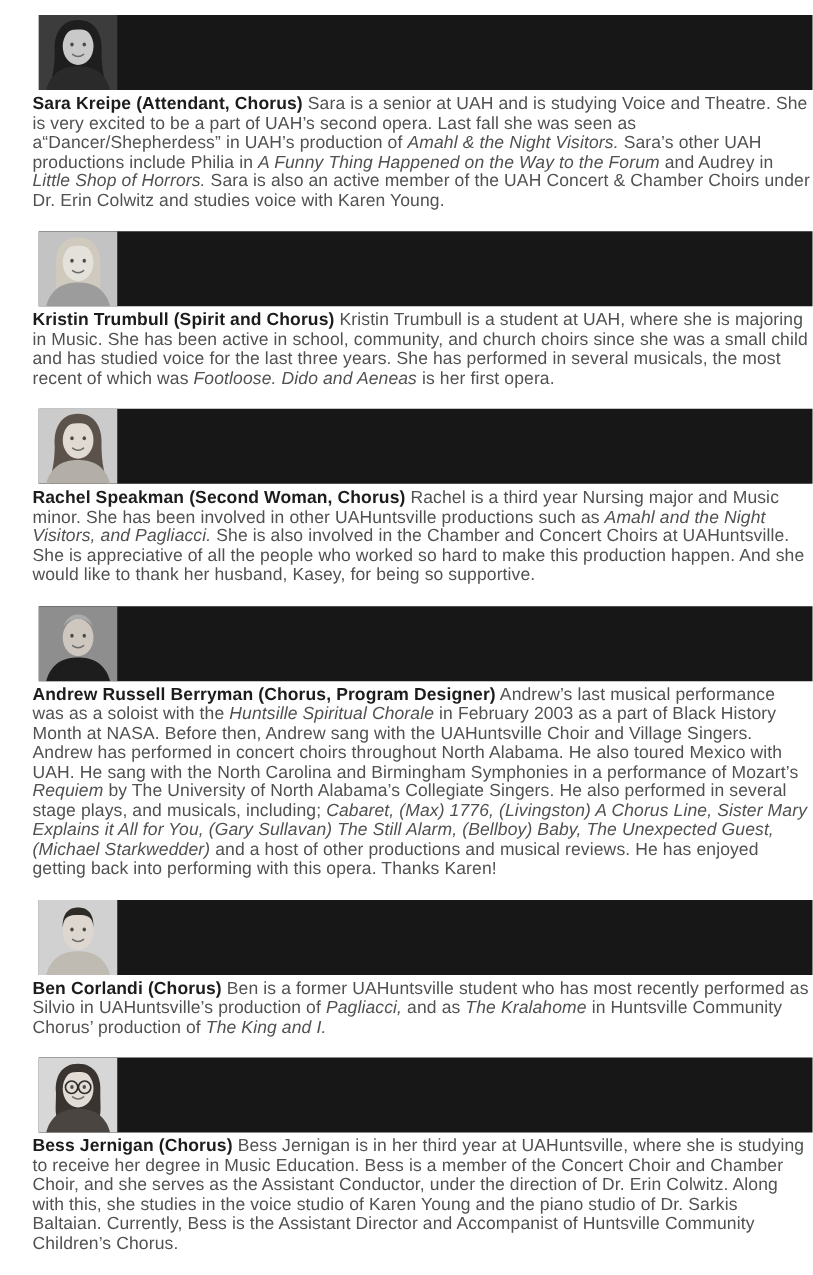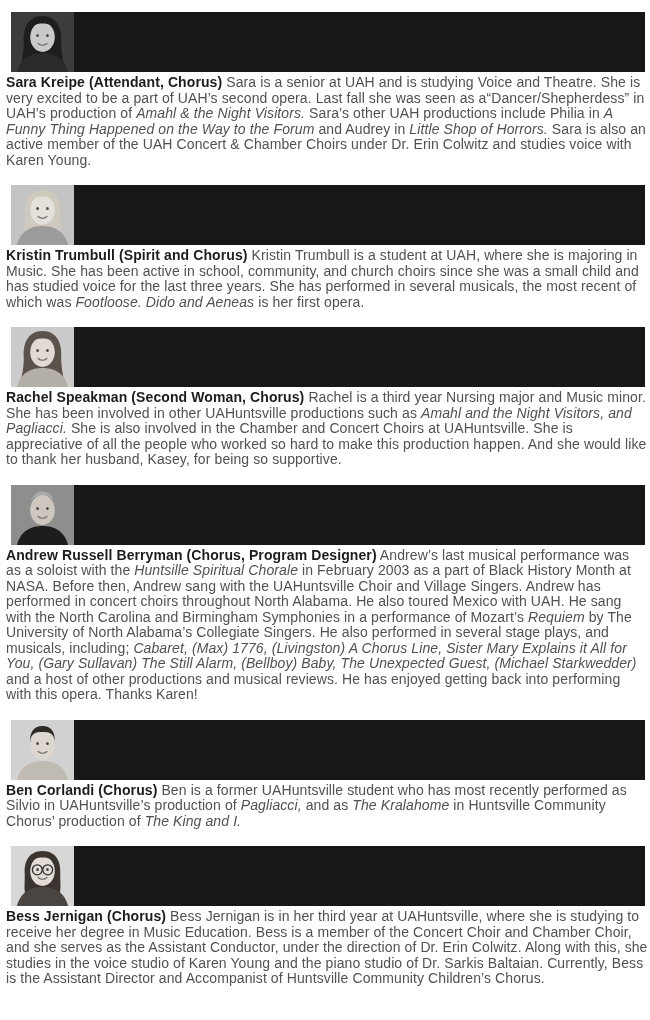--- a/index.html
+++ b/index.html
@@ -11,20 +11,21 @@
     width: 650px;
     height: 1020px;
     overflow: hidden;
     font-family: "Liberation Sans", "DejaVu Sans", sans-serif;
   }
   .page {
     width: 650px;
     height: 1020px;
     padding-top: 12px;
     box-sizing: border-box;
+    padding-left: 20px;
   }
   .bio {
     margin: 0 0 17px 0;
   }
   .banner {
     margin-left: 11px;
     width: 634px;
     height: 60px;
     background: #171717;
     display: flex;

